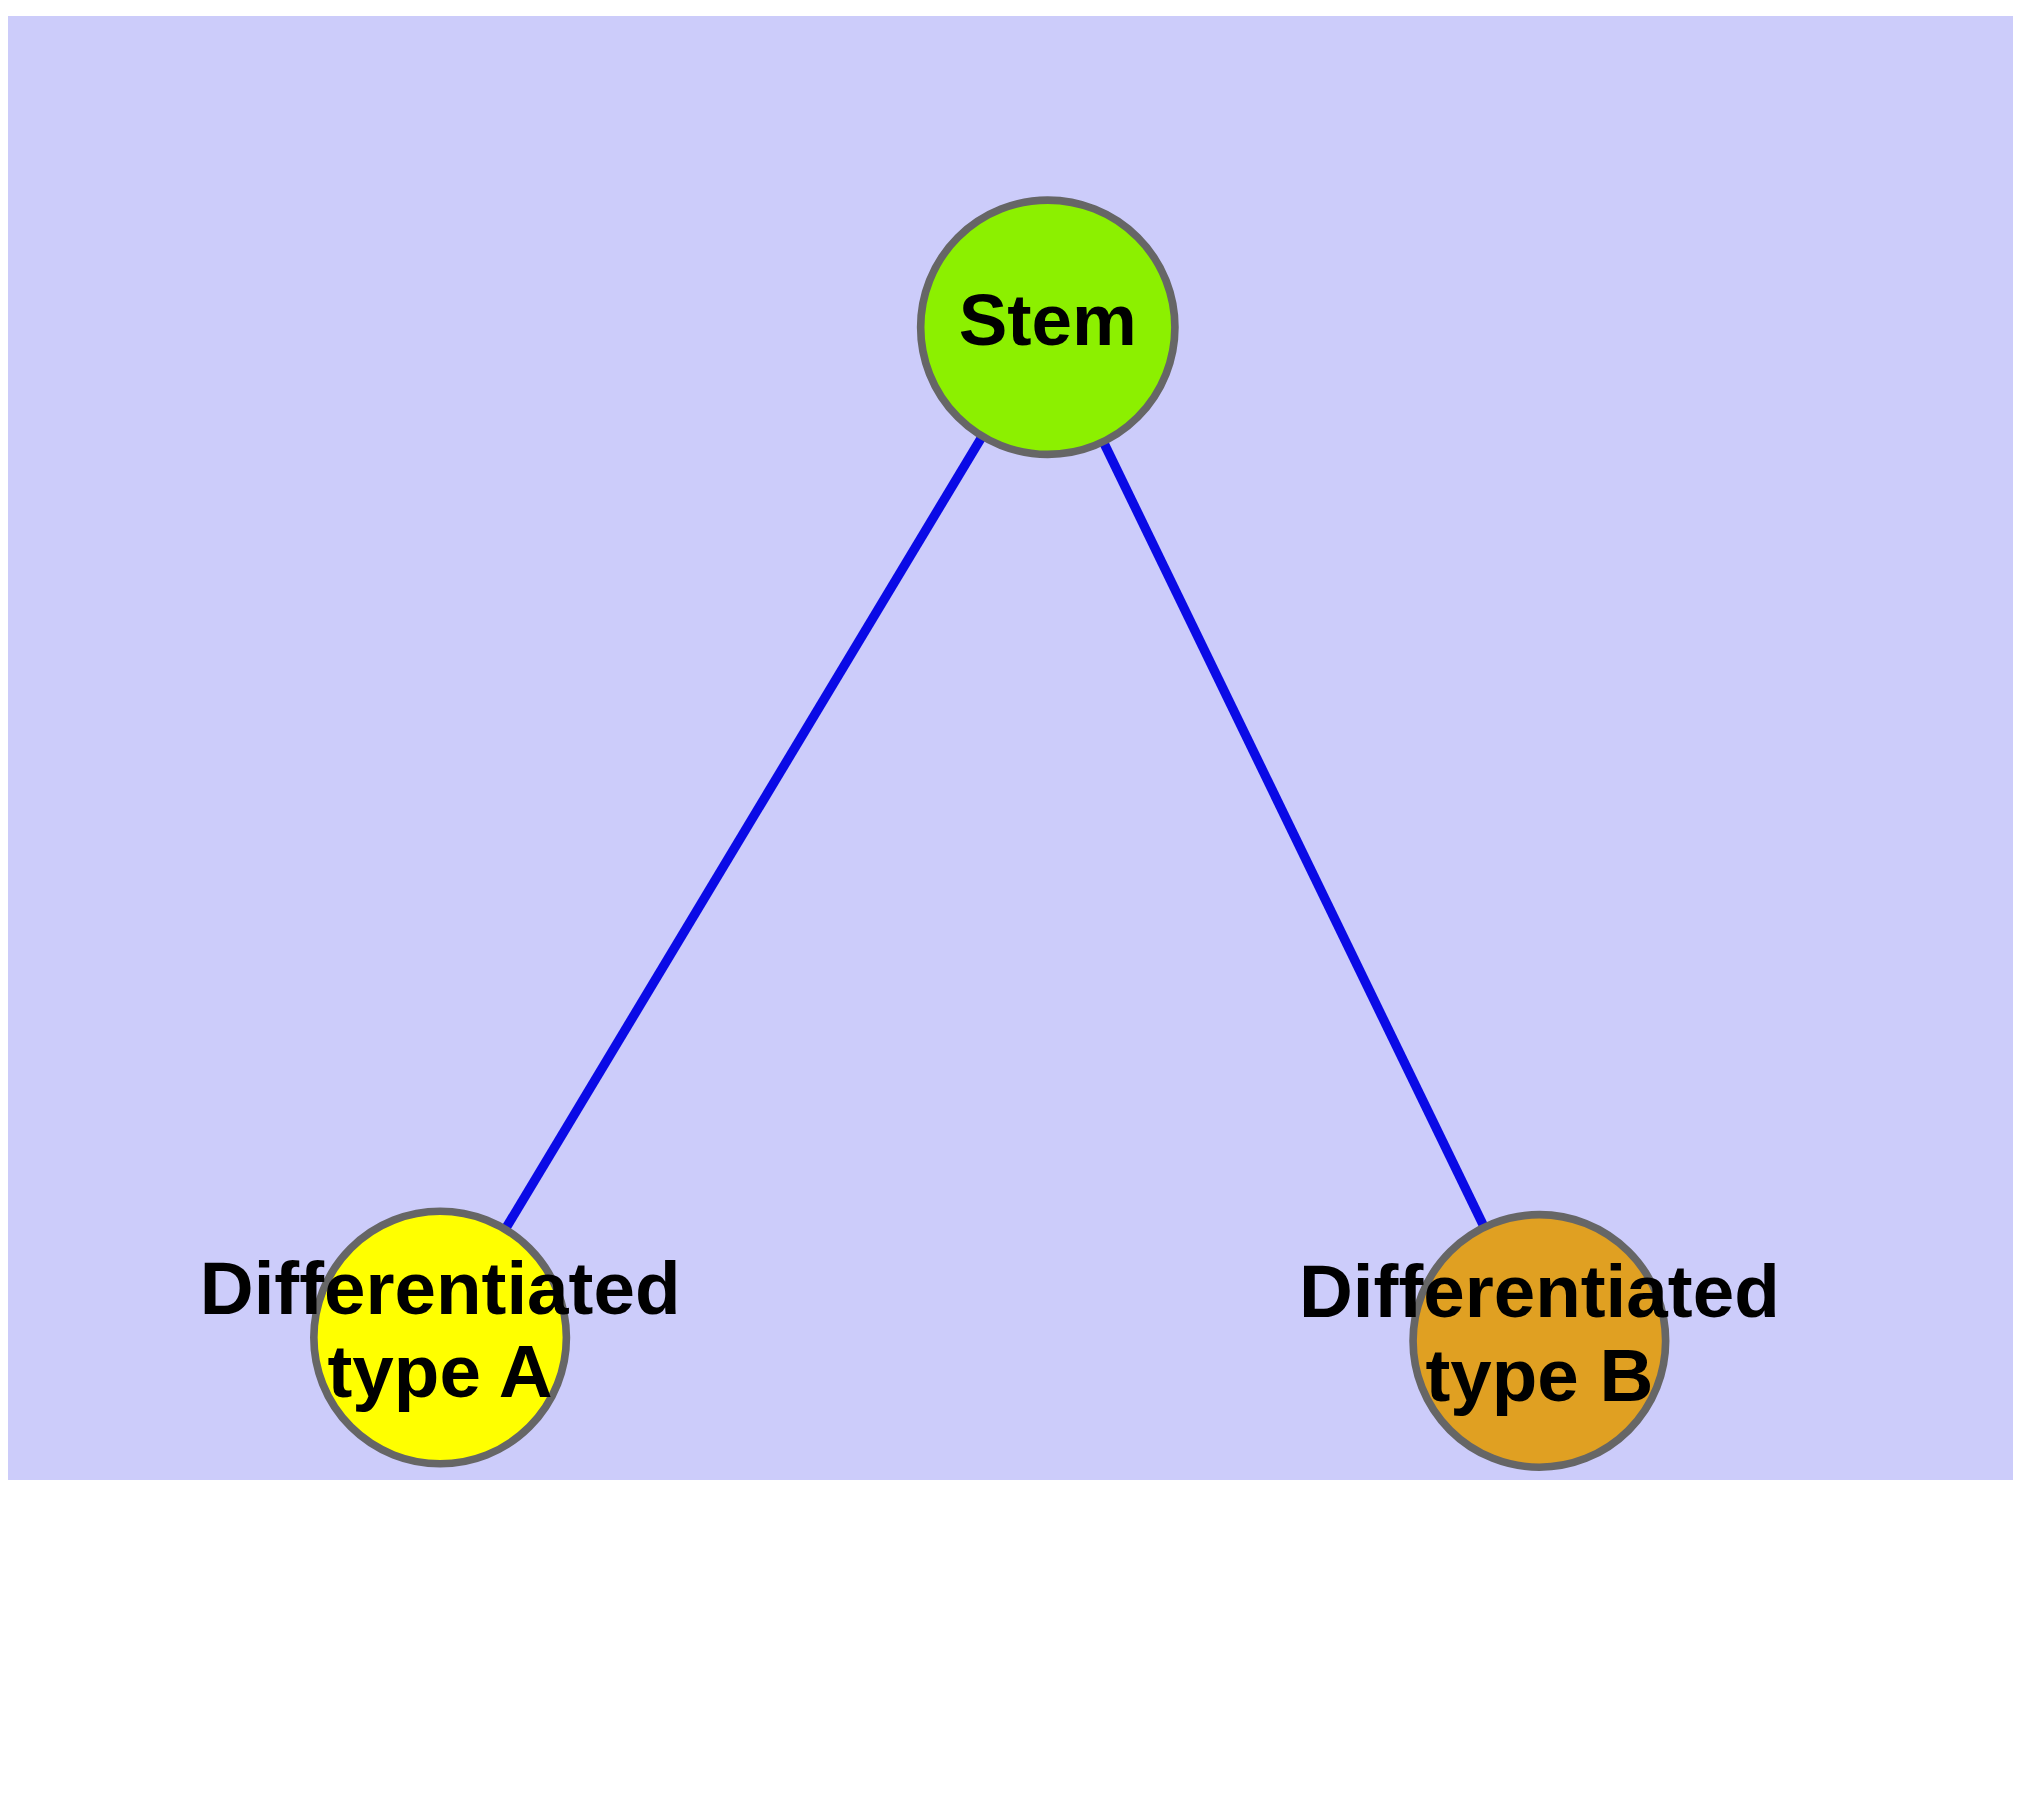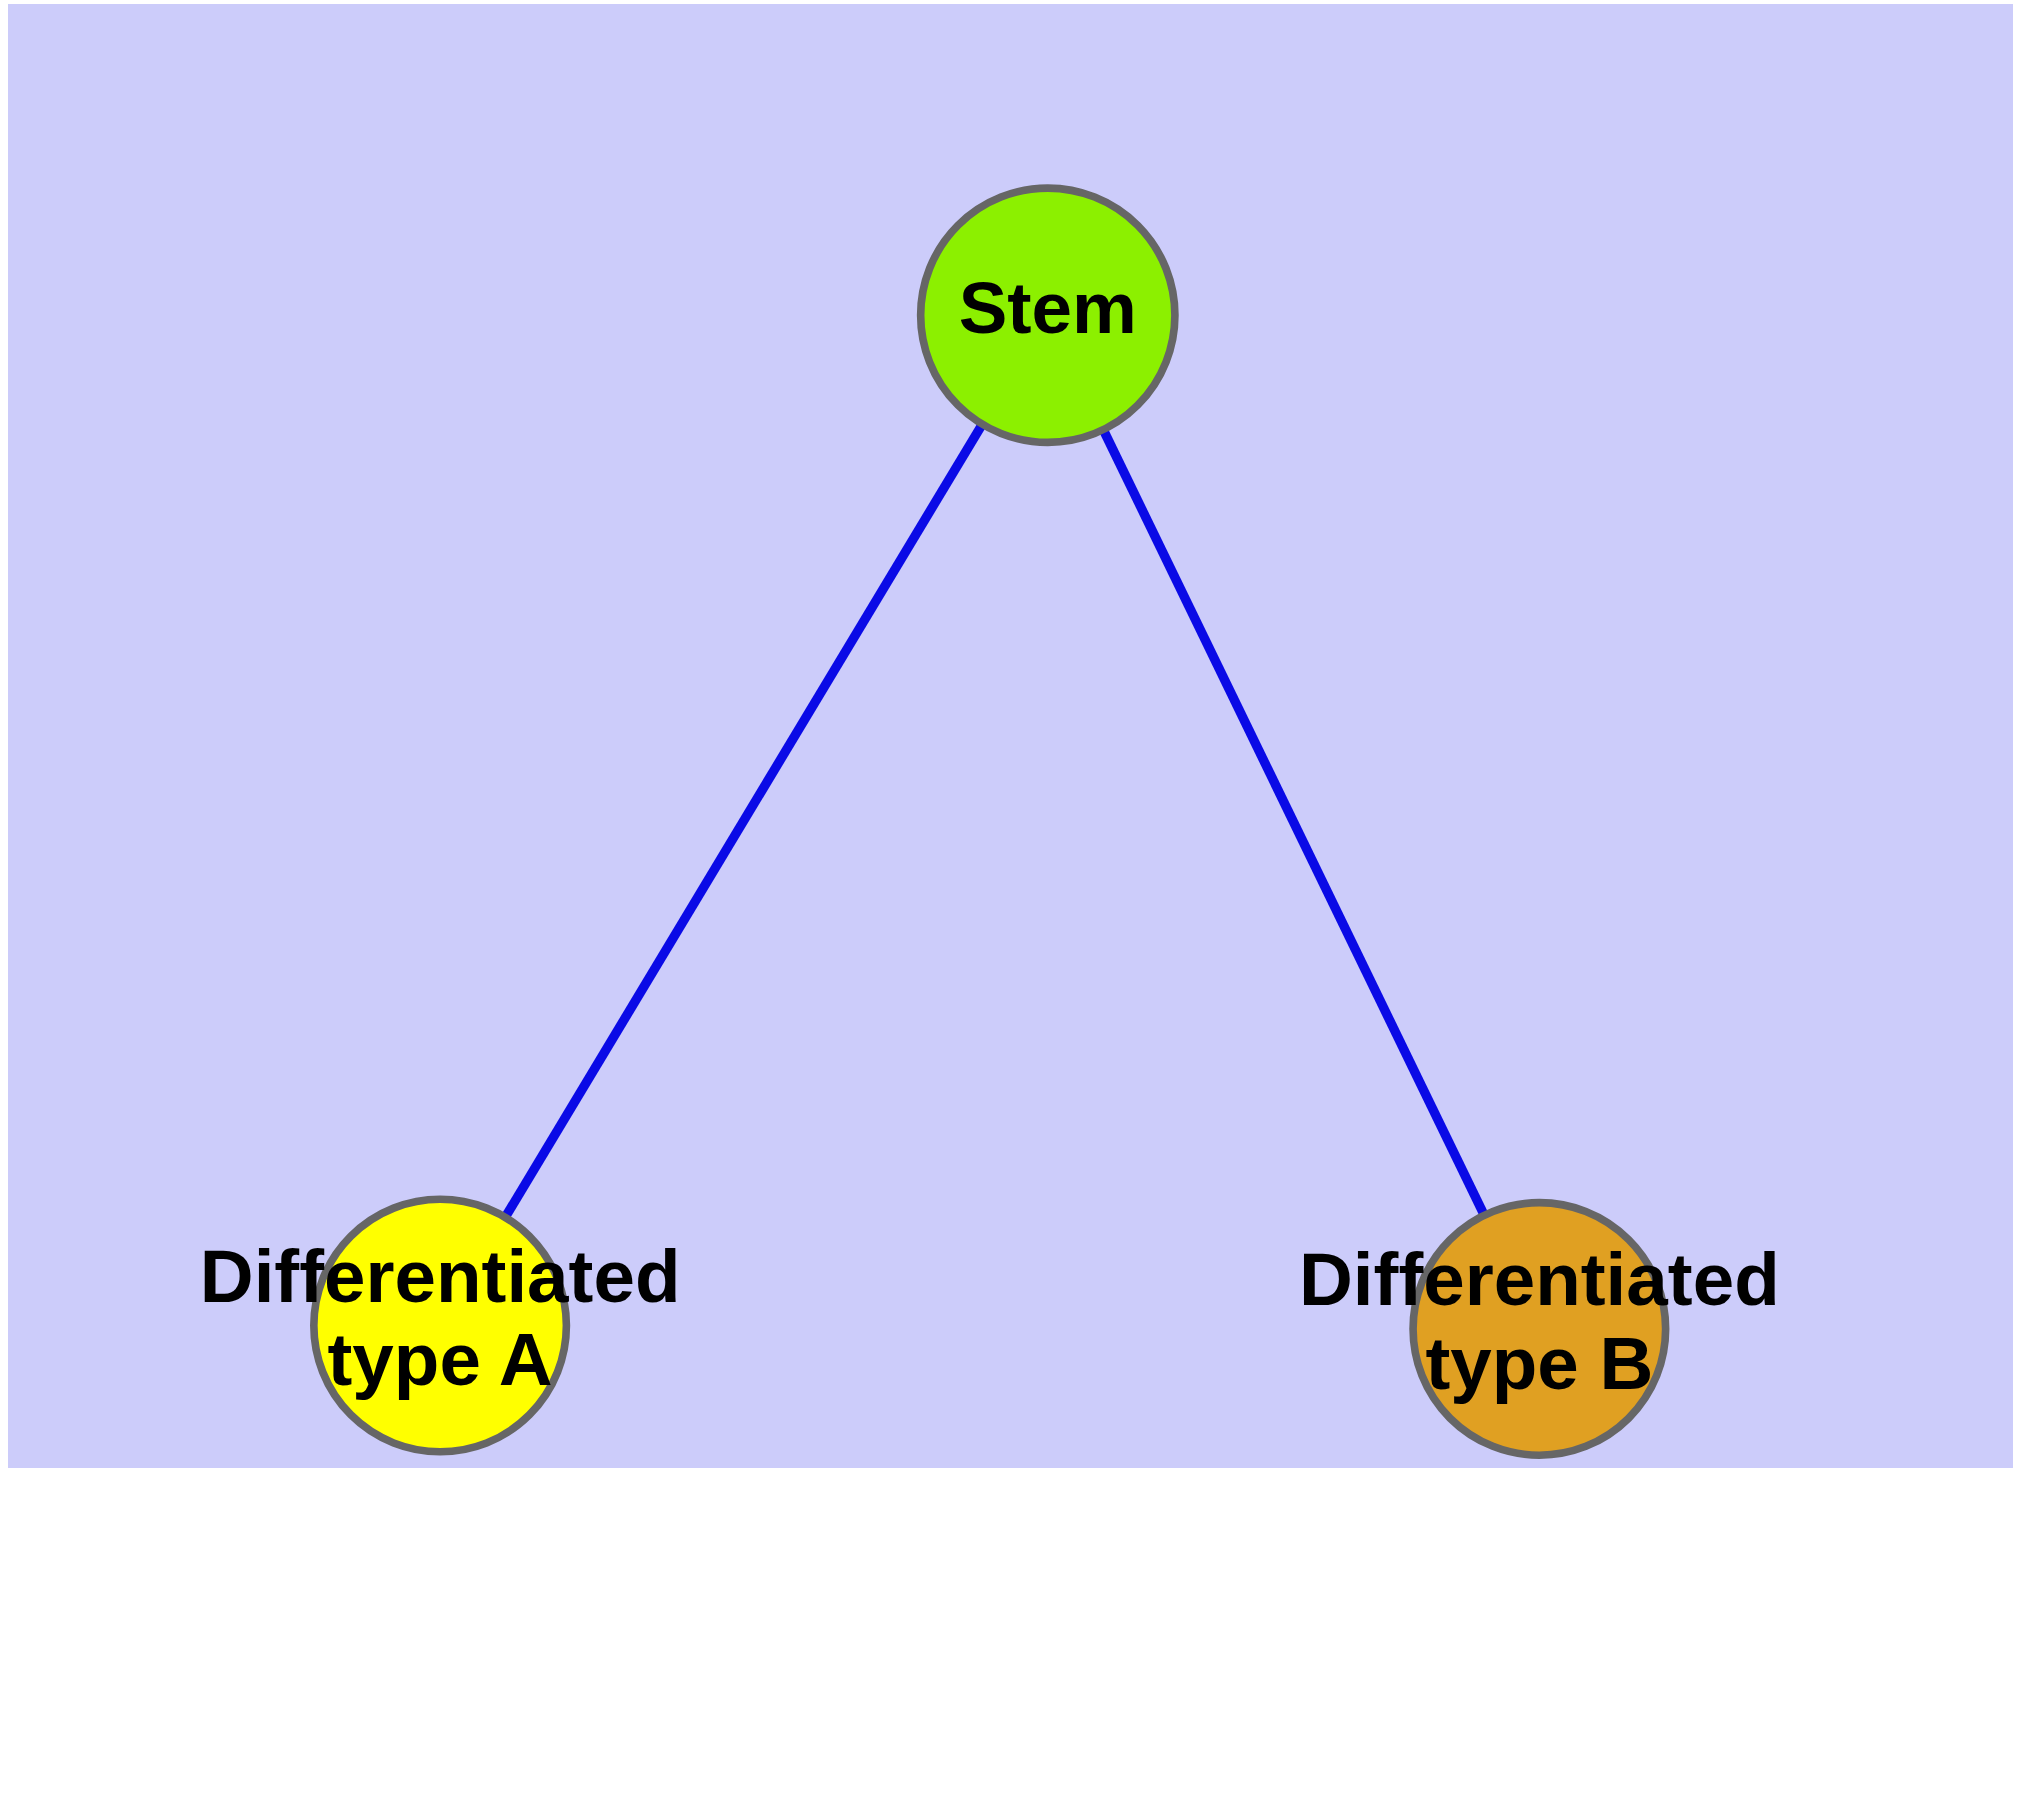--- a/index.html
+++ b/index.html
@@ -8,20 +8,21 @@
     padding: 0;
     background: #ffffff;
   }
   #stage {
     position: relative;
     width: 2021px;
     height: 1468px;
     background: #ffffff;
     overflow: hidden;
     font-family: "Liberation Sans", sans-serif;
+    margin-top: 12px;
   }
   #canvas {
     position: absolute;
     left: 7.6px;
     top: 4.2px;
     width: 2005px;
     height: 1804px;
     background: #ccccfa;
   }
   #graph-svg {

